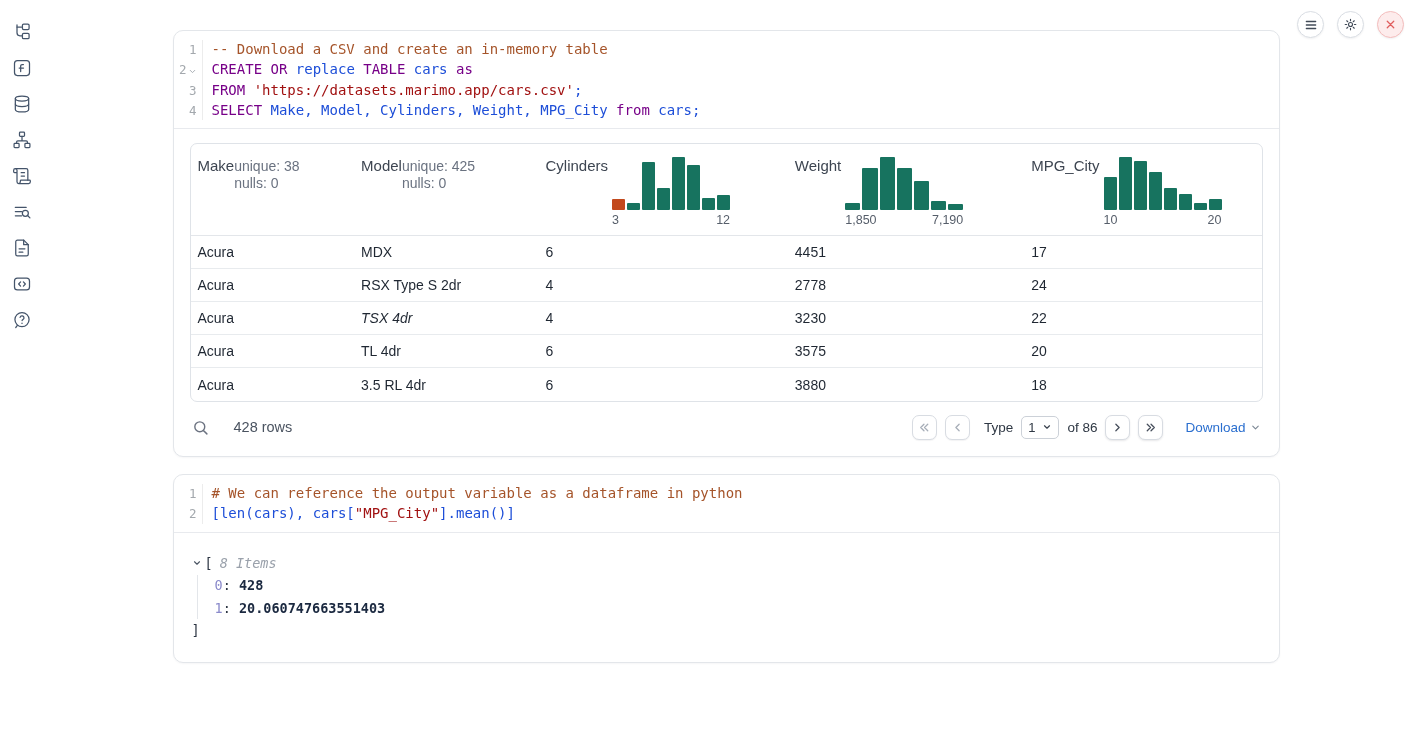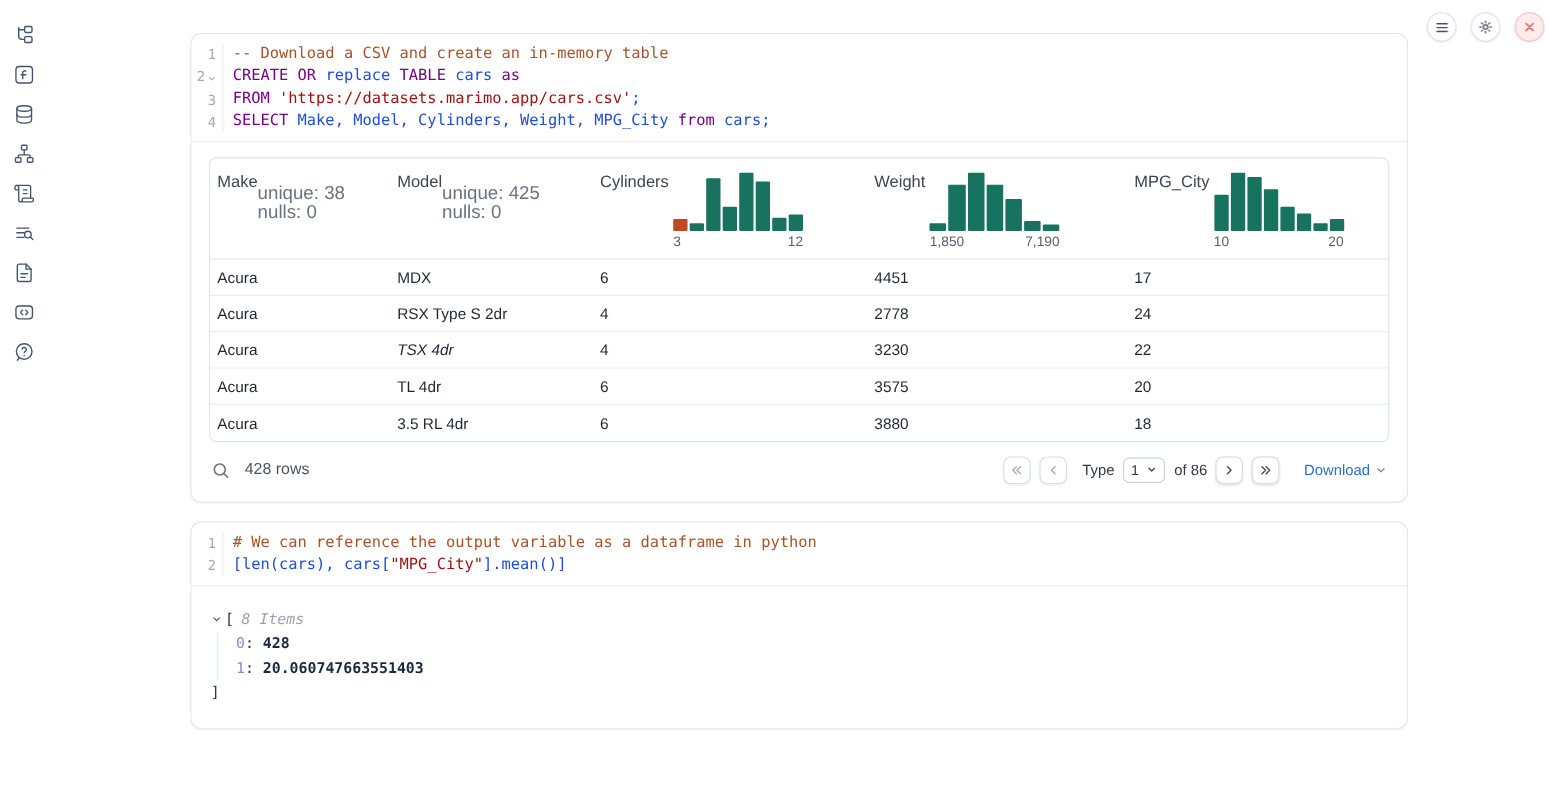--- a/index.html
+++ b/index.html
@@ -43,32 +43,32 @@
     font-family:"Liberation Sans",sans-serif; font-weight:700; font-size:12px; color:#0e6ea6; padding:0 6px; outline:none; }
   .lang-badge { margin-left:auto; font-size:12px; font-weight:700; color:#0e6ea6; }
 
   .cell-output { border-top:1px solid #e8eaee; padding:14px 16px 12px; }
 
   
   .table-card { border:1px solid #dfe3e8; border-radius:7px; overflow:hidden; }
   .thead { display:flex; border-bottom:1px solid #e3e6ea; padding:13px 0 8px; }
   .th { display:flex; flex-direction:row; padding-left:7px; cursor:pointer; }
   .th-title { font-size:15px; color:#3d4551; }
-  .th-stats { margin-top:11px; font-size:17px; color:#6a7280; line-height:16.5px; }
+  .th-stats { margin-top:1px; font-size:14px; color:#6a7280; line-height:16.5px; }
   .hist { margin-top:auto; width:118px; margin-left:4px; }
   .bars { display:flex; align-items:flex-end; gap:2px; height:53px; }
   .bar { flex:1; border-radius:1px; }
   .axis { display:flex; justify-content:space-between; font-size:12.5px; color:#565e6a; margin-top:3px; }
   .trow { display:flex; height:33px; align-items:center; border-bottom:1px solid #e8ebee; font-size:14px; color:#1f2732; }
   .trow:last-child { border-bottom:none; }
   .td { padding-left:7px; }
 
   
   .table-footer { display:flex; align-items:center; margin-top:8px; height:34px; padding:0 2px; }
-  .tf-left { display:flex; align-items:center; gap:14px; color:#4a5360; font-size:14.5px; }
+  .tf-left { display:flex; align-items:center; gap:25px; color:#4a5360; font-size:14.5px; }
   .search-btn { display:flex; align-items:center; color:#6b7280; background:none; border:none; cursor:pointer; padding:0; }
   .tf-right { margin-left:auto; display:flex; align-items:center; gap:8px; }
   .pbtn { width:25px; height:25px; border:1px solid #d8dce2; border-radius:7px; background:#fff;
     display:flex; align-items:center; justify-content:center; cursor:pointer;
     box-shadow:0 1px 2px rgba(16,24,40,.10); }
   .pbtn.disabled { color:#a7aeb8; box-shadow:0 1px 1px rgba(16,24,40,.05); }
   .pbtn.enabled { color:#474f5c; }
   .pg-text { font-size:13.5px; color:#2f3844; }
   .pg-label { margin-left:6px; }
   .psel { display:inline-flex; align-items:center; gap:7px; border:1px solid #ccd1d8; border-radius:5px;

